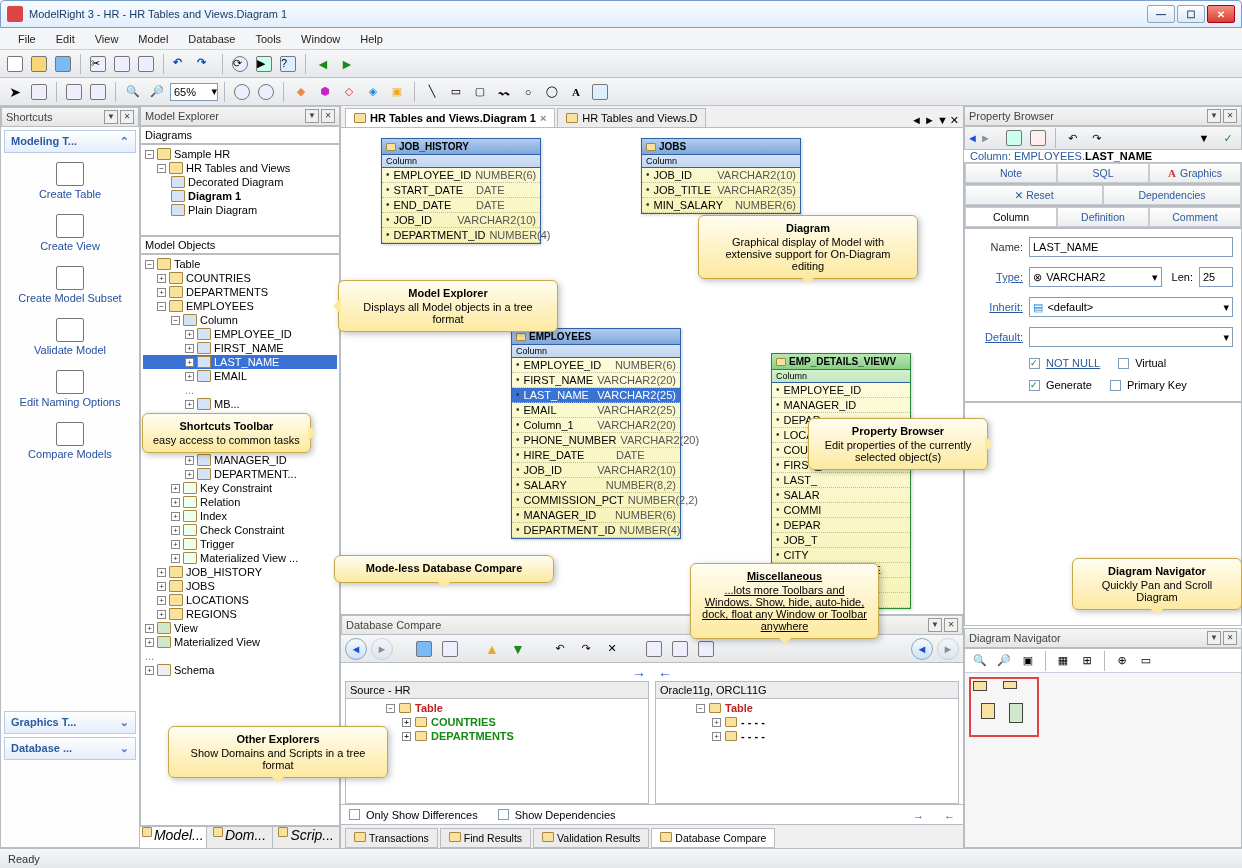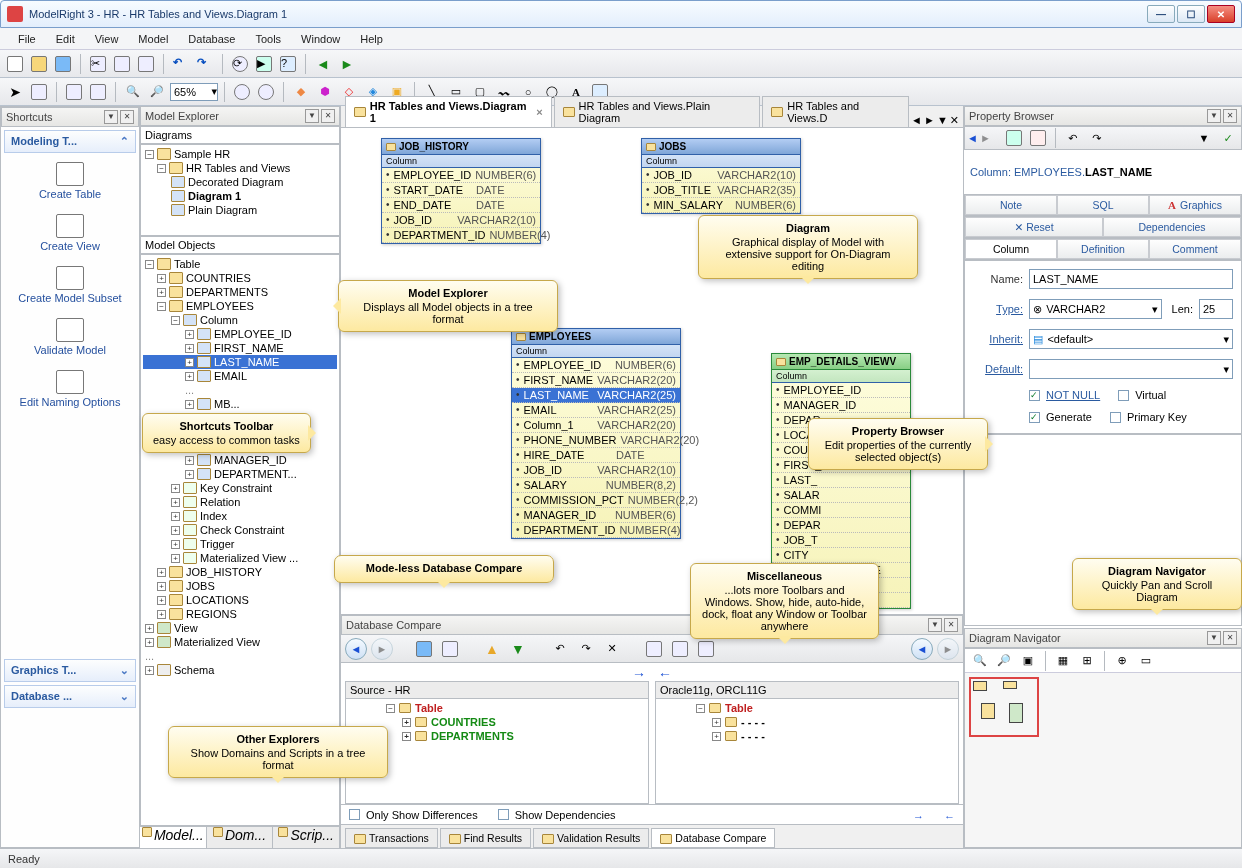--- a/index.html
+++ b/index.html
@@ -80,27 +80,27 @@
 .cg{flex:1;border:1px solid #b8bdc3;background:#fff;display:flex;flex-direction:column;}
 .cg-head{background:#ececec;padding:2px 4px;border-bottom:1px solid #b8bdc3;}
 .cg-body{flex:1;padding:2px 0;}
 .cg-row{padding:1px 24px;display:flex;gap:4px;align-items:center;}
 .cg-row.l1{padding-left:40px;} .cg-row.l2{padding-left:56px;}
 .cg-row.red{color:#c02020;} .cg-row.green{color:#148a14;font-weight:bold;}
 .compare-foot{height:20px;border-top:1px solid #b8bdc3;display:flex;align-items:center;gap:20px;padding:0 8px;}
 .chk{width:11px;height:11px;border:1px solid #7f9db9;background:#fff;display:inline-block;margin-right:3px;}
 
 .bottom-tabs{height:24px;background:#f0f0f0;border-top:1px solid #b8bdc3;display:flex;align-items:flex-end;padding-left:4px;}
-.bt-tab{padding:3px 8px;border:1px solid #b8bdc3;background:#ececec;margin-right:2px;display:flex;gap:3px;align-items:flex-end;font-size:10.5px;}
+.bt-tab{padding:3px 8px;border:1px solid #b8bdc3;background:#ececec;margin-right:2px;display:flex;gap:3px;align-items:flex-start;font-size:10.5px;}
 .bt-tab.active{background:#fff;}
 
 
 .prop-col { width:278px; display:flex; flex-direction:column; }
 .prop-tb{height:24px;background:linear-gradient(#f5f6f8,#e6e7e9);border:1px solid #b8bdc3;display:flex;align-items:center;gap:2px;padding:0 2px;}
-.crumb{padding:16px 6px;color:#2a5aa0;}
+.crumb{padding:0 6px;color:#2a5aa0;}
 .crumb b{color:#000;}
 .prop-btabs{display:flex;flex-wrap:wrap;border:1px solid #b8bdc3;}
 .pb-tab{flex:1;min-width:80px;padding:3px 4px;border:1px solid #c8cbd0;background:linear-gradient(#fefefe,#ebedee);display:flex;align-items:center;gap:4px;font-size:10.5px;color:#2a5aa0;justify-content:center;}
 .pb-tab.active{background:#fff;color:#000;font-weight:normal;}
 .prop-body{border:1px solid #b8bdc3;background:#fff;padding:8px 8px 0;flex:0 0 auto;}
 .prop-row{display:flex;align-items:center;margin-bottom:10px;gap:6px;}
 .prop-row label{width:50px;text-align:right;color:#2a5aa0;text-decoration:underline;}
 .prop-row label.plain{text-decoration:none;color:#333;}
 .prop-row input[type=text], .prop-row .sel{flex:1;height:20px;border:1px solid #7f9db9;padding:1px 3px;background:#fff;}
 .prop-row .sel{display:flex;align-items:center;}
@@ -290,20 +290,24 @@
             <div class="si-icn"></div>
             <span>Create Model Subset</span>
           </div>
           <div class="sc-item">
             <div class="si-icn"></div>
             <span>Validate Model</span>
           </div>
           <div class="sc-item">
             <div class="si-icn"></div>
             <span>Edit Naming Options</span>
+          </div>
+          <div class="sc-item">
+            <div class="si-icn"></div>
+            <span>Compare Models</span>
           </div>
         </div>
       <div style="height:240px;"></div>
       <div class="sc-group-head">
           <span>Graphics T...</span>
           <span class="chev">⌄</span>
         </div>
       <div class="sc-group-head">
           <span>Database ...</span>
           <span class="chev">⌄</span>
@@ -390,21 +394,20 @@
     <div class="exp-mini-tabs" id="exp-tabs">
         <div class="emt active"><span class="ti-icn" style="width:10px;height:10px;"></span>Model...</div>
         <div class="emt"><span class="ti-icn" style="width:10px;height:10px;"></span>Dom...</div>
         <div class="emt"><span class="ti-icn" style="width:10px;height:10px;"></span>Scrip...</div>
       </div>
   </div>
 
   <div class="center-col">
     <div class="doc-tabs" id="doc-tabs">
     <div class="doc-tab active"><span class="ti-icn" style="width:12px;height:10px;"></span>HR Tables and Views.Diagram 1 <span style="color:#888;">×</span></div>
-        <div class="doc-tab"><span class="ti-icn" style="width:12px;height:10px;"></span>HR Tables and Views.Plain Diagram</div>
         <div class="doc-tab"><span class="ti-icn" style="width:12px;height:10px;"></span>HR Tables and Views.D</div>
         <div style="margin-left: auto; display: flex; gap: 2px; padding-right: 4px;">
           <span>◄</span>
           <span>►</span>
           <span>▼</span>
           <span>✕</span>
         </div>
       </div>
     <div class="diagram-canvas">
       <div class="canvas-content" id="canvas">
@@ -844,15 +847,15 @@
 
 <div class="statusbar">
     <span>Ready</span>
   </div>
 
 <div class="callout tail-right" style="left:142px;top:413px;"><b>Shortcuts Toolbar</b><span>easy access to common tasks</span></div>
 <div class="callout tail-left" style="left:338px;top:280px;"><b>Model Explorer</b><span>Displays all Model objects in a tree format</span></div>
 <div class="callout tail-down" style="left:698px;top:215px;"><b>Diagram</b><span>Graphical display of Model with extensive support for On-Diagram editing</span></div>
 <div class="callout tail-right" style="left:808px;top:418px;width:180px;"><b>Property Browser</b><span>Edit properties of the currently selected object(s)</span></div>
 <div class="callout tail-down" style="left:334px;top:555px;width:240px;border-radius:7px;"><b>Mode-less Database Compare</b></div>
-<div class="callout tail-down" style="left:690px;top:563px;width:189px;"><b>Miscellaneous</b><span>...lots more Toolbars and Windows. Show, hide, auto-hide, dock, float any Window or Toolbar anywhere</span></div>
+<div class="callout tail-down" style="left:690px;top:563px;width:189px;text-decoration:underline;"><b>Miscellaneous</b><span>...lots more Toolbars and Windows. Show, hide, auto-hide, dock, float any Window or Toolbar anywhere</span></div>
 <div class="callout tail-down" style="left:168px;top:726px;"><b>Other Explorers</b><span>Show Domains and Scripts in a tree format</span></div>
 <div class="callout tail-down" style="left:1072px;top:558px;"><b>Diagram Navigator</b><span>Quickly Pan and Scroll Diagram</span></div>
 
 </body></html>

